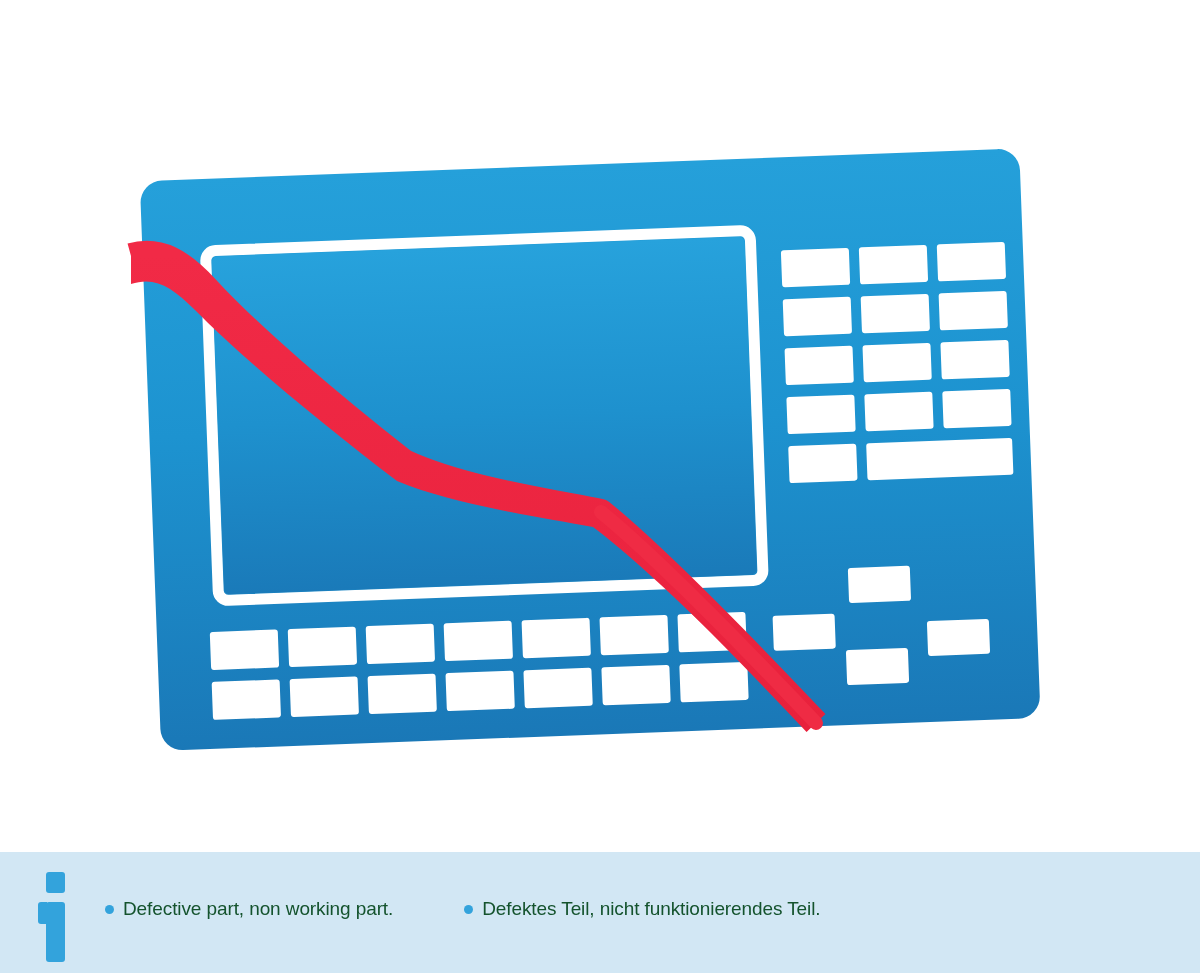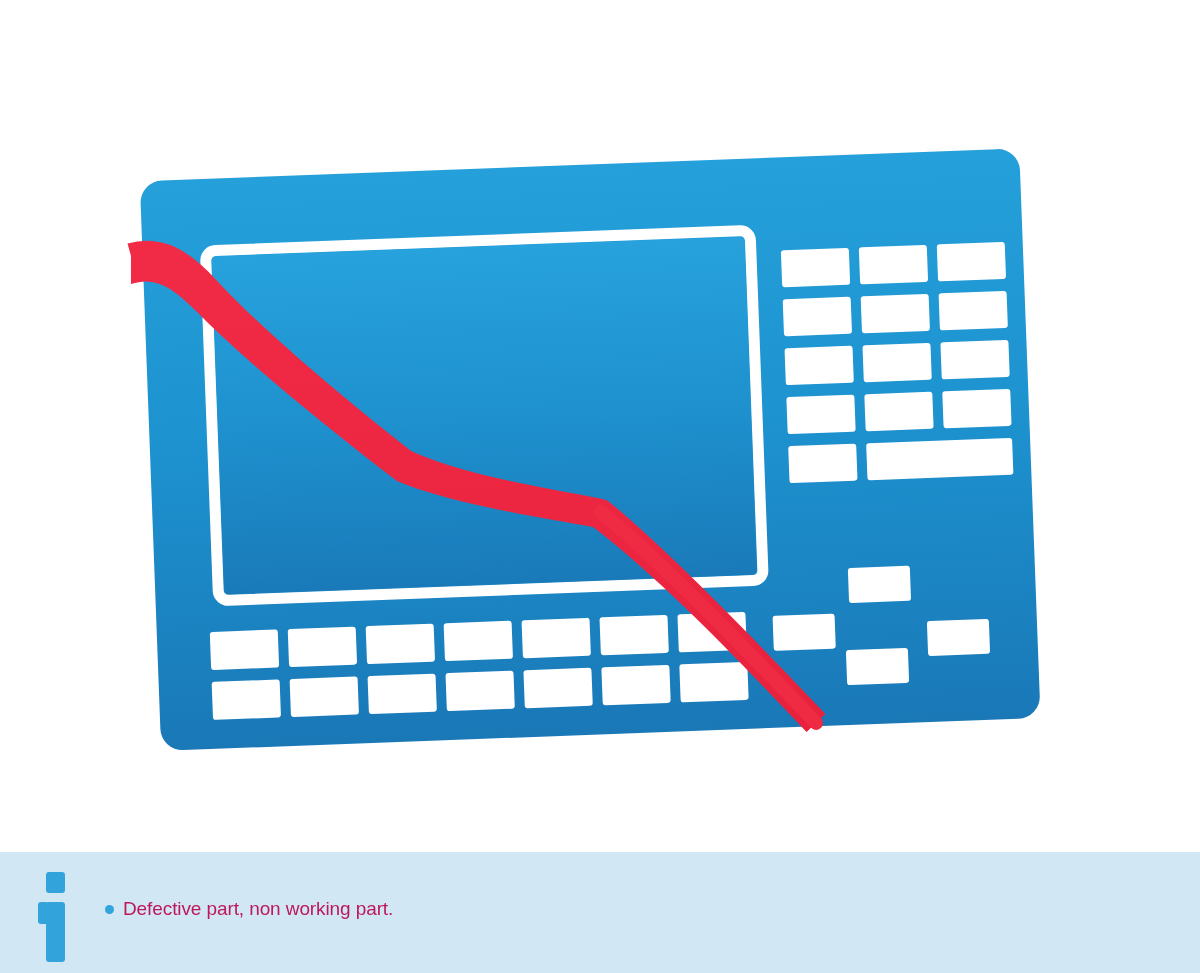--- a/index.html
+++ b/index.html
@@ -94,21 +94,21 @@
     width: 9px;
     height: 9px;
     border-radius: 50%;
     background: #33a3dc;
     flex: 0 0 auto;
     margin-right: 9px;
   }
   .note-item .note-text {
     font-size: 19px;
     line-height: 22px;
-    color: #be185d;
+    color: #14532d;
     letter-spacing: -0.1px;
   }
   .note-item.second {
     margin-left: 71px;
   }
 </style>
 </head>
 <body>
 
 <div id="page">
@@ -218,17 +218,21 @@
       <div class="stem"></div>
     </div>
 
     <div class="note-list">
 
       <div class="note-item">
         <span class="bullet"></span>
         <span class="note-text">Defective part, non working part.</span>
       </div>
 
+      <div class="note-item second">
+        <span class="bullet"></span>
+        <span class="note-text">Defektes Teil, nicht funktionierendes Teil.</span>
+      </div>
 
     </div>
   </div>
 
 </div>
 
 </body></html>

